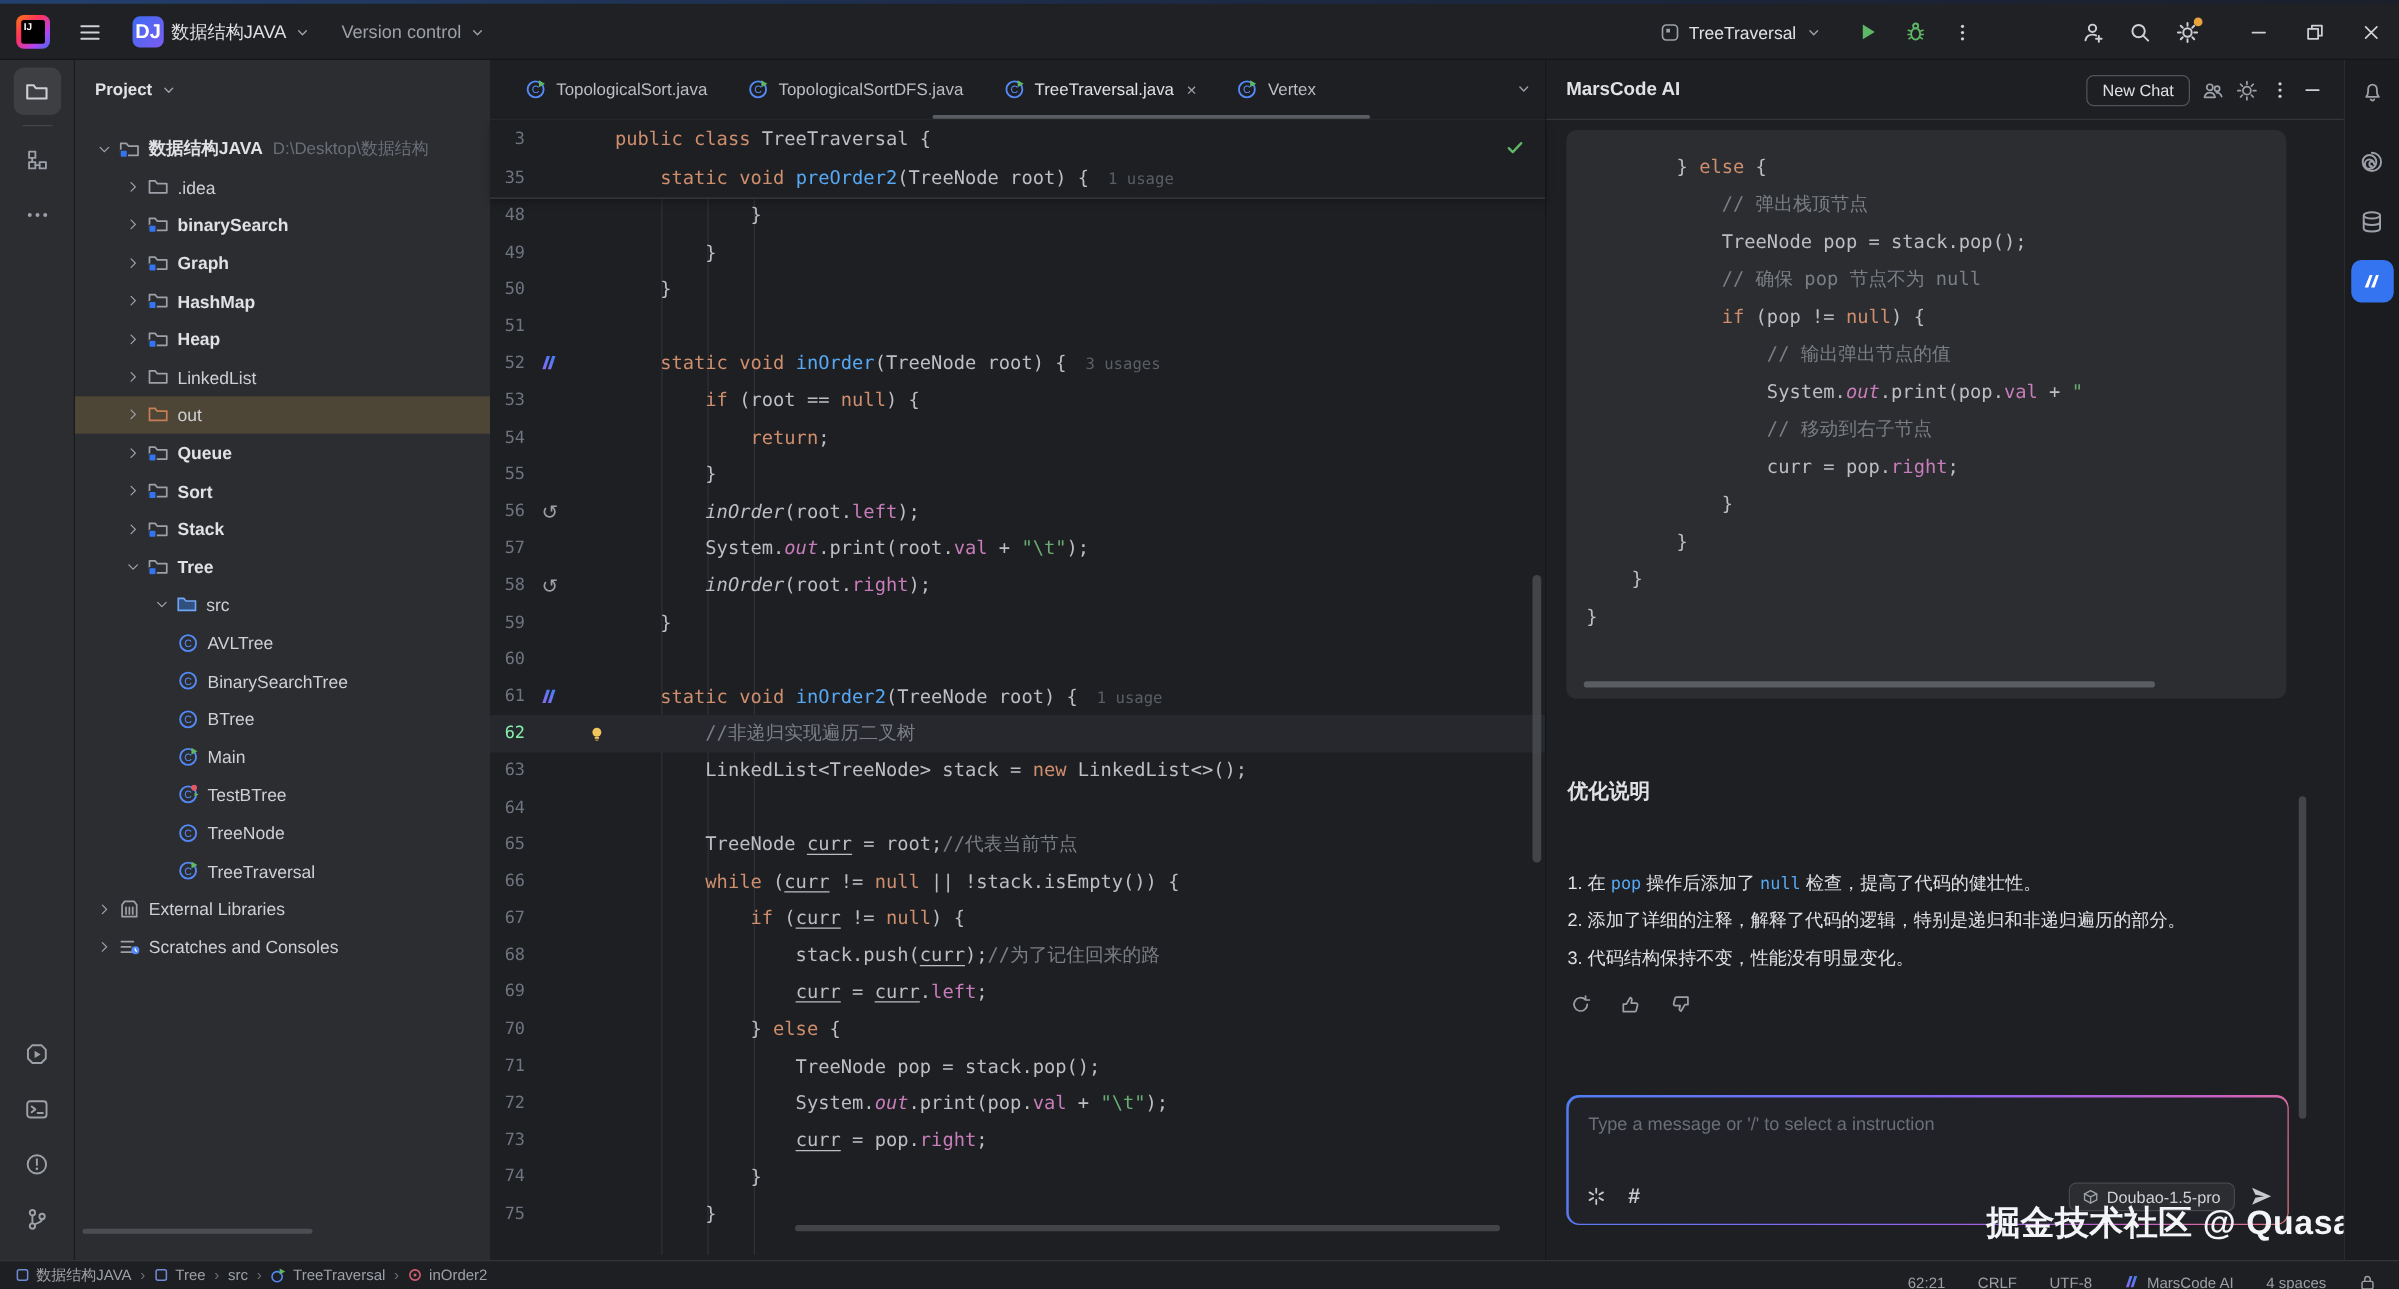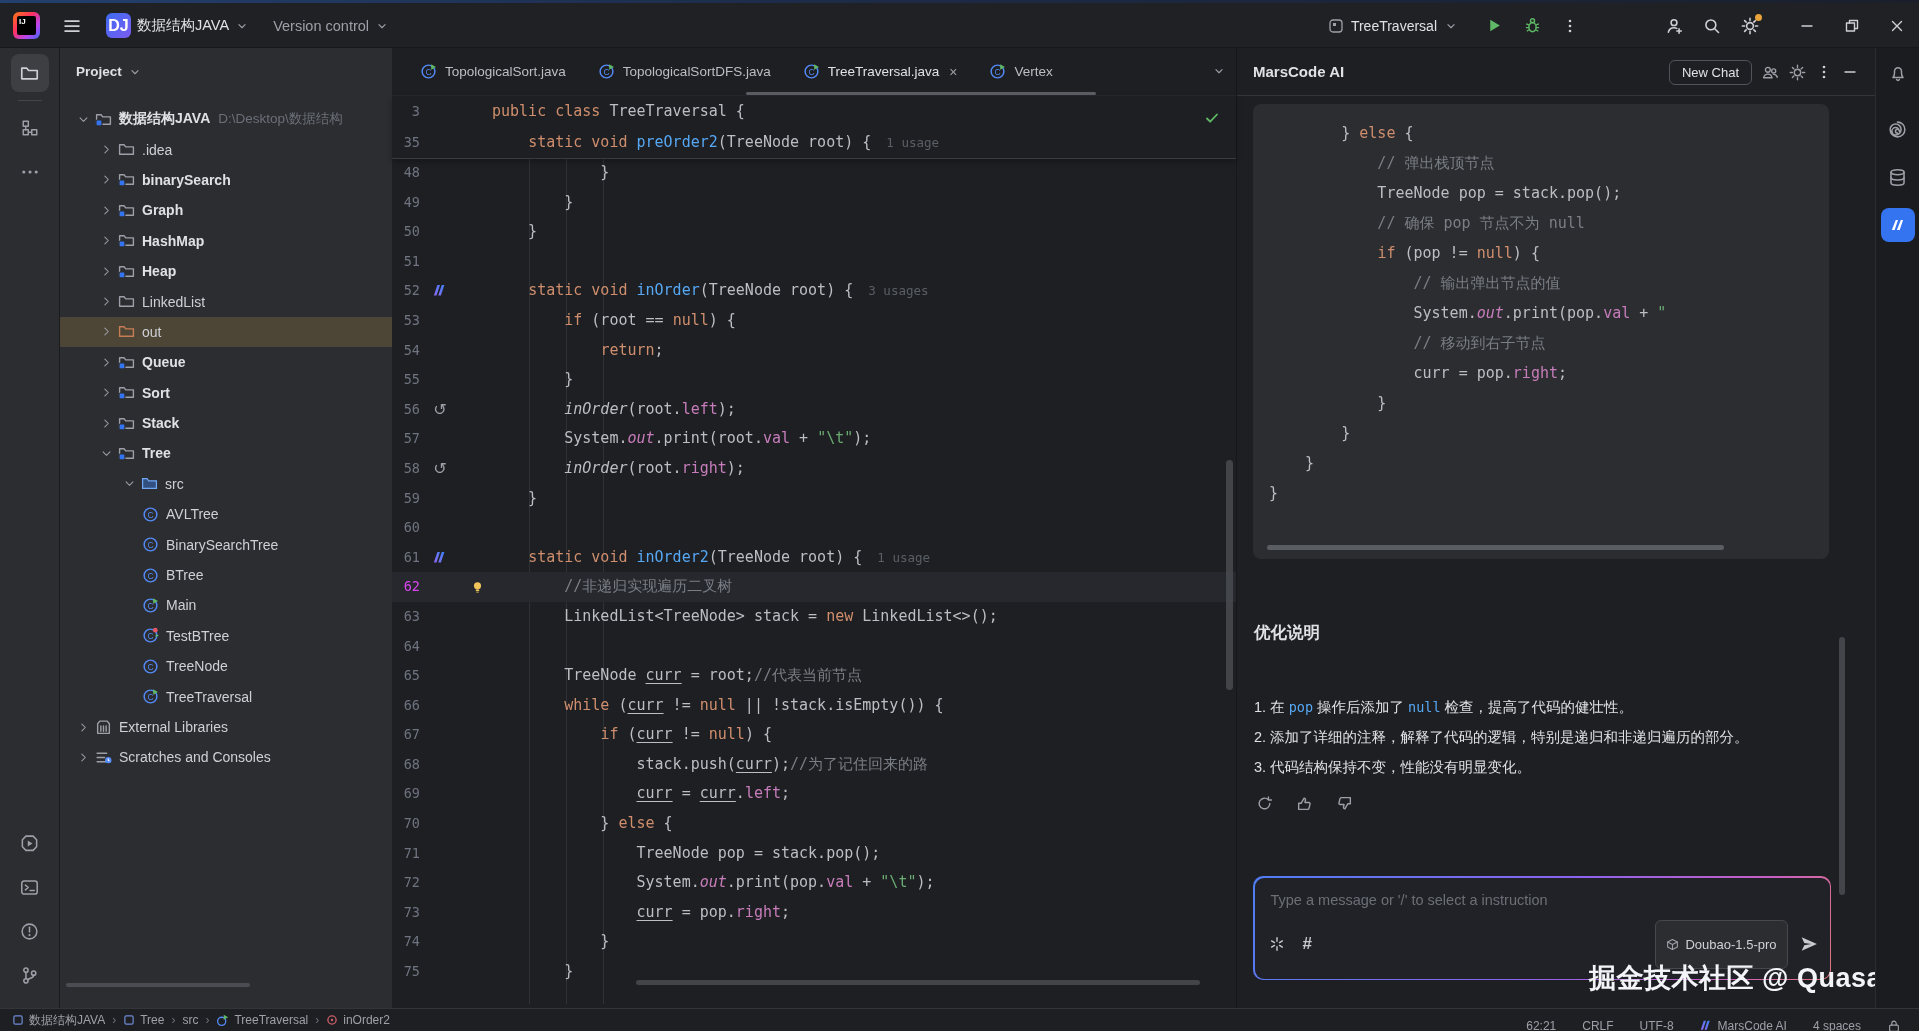--- a/index.html
+++ b/index.html
@@ -57,21 +57,21 @@
   .tab .close { color:#9da0a8; font-size:14px; margin-left:2px; }
   .tab-overflow { position:absolute; right:10px; top:16px; }
   .tabscroll { position:absolute; left:354px; top:44px; width:350px; height:3px; background:#6f737a; border-radius:2px; opacity:.75; }
 
   .mono { font-family:"DejaVu Sans Mono", monospace; }
   .sticky { position:absolute; left:0; top:48px; width:844px; background:#1e1f22; border-bottom:1px solid #393b40; z-index:3; box-shadow:0 3px 6px rgba(0,0,0,.25); }
   .cl { position:relative; height:29.6px; line-height:29.6px; white-space:pre; font-size:15px; }
   .sticky .cl { height:31px; line-height:31px; }
   .cl .ln { position:absolute; left:0; width:28px; text-align:right; color:#6e7480; font-size:13.5px; font-family:"DejaVu Sans Mono",monospace; }
   .cl.cur { background:#26282e; }
-  .cl.cur .ln { color:#d946ef; }
+  .cl.cur .ln { color:#86efac; }
   .cl .g1 { position:absolute; left:38px; top:0; height:100%; width:20px; display:flex; align-items:center; justify-content:center; }
   .cl .g2 { position:absolute; left:76px; top:0; height:100%; width:18px; display:flex; align-items:center; justify-content:center; }
   .cl .rec { color:#9da0a8; font-size:16px; font-family:"DejaVu Sans",sans-serif; }
   .cl .ct { display:block; padding-left:100px; font-family:"DejaVu Sans Mono",monospace; color:#bcbec4; }
   #codewrap { position:absolute; left:0; top:110px; width:844px; height:846px; overflow:hidden; }
   .guide { position:absolute; top:0; bottom:0; width:1px; background:#2e3136; }
   .sg-k{color:#cf8e6d} .sg-s{color:#6aab73} .sg-c{color:#7a7e85} .sg-m{color:#56a8f5}
   .sg-f{color:#c77dbb} .sg-sf{color:#c77dbb;font-style:italic} .sg-smc{font-style:italic}
   .sg-u{text-decoration:underline; text-underline-offset:3px}
   .sg-i{color:#5a5f66; font-size:12.5px}
@@ -98,21 +98,21 @@
   .ai-actions { position:absolute; left:14px; top:742px; display:flex; gap:14px; }
   .act-btn { width:26px; height:26px; border-radius:6px; display:flex; align-items:center; justify-content:center; }
   .ai-vscroll { position:absolute; right:30px; top:589px; width:6px; height:258px; background:#43454a; border-radius:3px; }
   .ai-input { position:absolute; left:16px; top:828px; width:578px; height:104px; border-radius:10px; padding:1.5px;
     background:linear-gradient(120deg,#4f7df2,#8a63f0 50%,#c95fc2 82%,#e0767a); }
   .ai-input-inner { position:relative; width:100%; height:100%; background:#212227; border-radius:9px; }
   .ai-ph { position:absolute; left:16px; top:14px; font-size:14.5px; color:#6b6f76; }
   .ai-inrow { position:absolute; left:14px; right:12px; bottom:10px; display:flex; align-items:center; justify-content:space-between; }
   .ai-inleft { display:flex; align-items:center; gap:18px; }
   .model-chip { display:flex; align-items:center; gap:6px; border:1px solid #46484d; background:#2b2d30; border-radius:6px;
-    padding:16px 10px; font-size:13px; color:#ced0d6; }
+    padding:3px 10px; font-size:13px; color:#ced0d6; }
   .ai-send { margin-left:12px; }
   #watermark { position:absolute; right:26px; top:960px; font-size:27px; font-weight:600; color:#f2f4f8; letter-spacing:.5px; }
 
   
   #rightrail { position:absolute; left:1875px; top:48px; width:44px; height:960px; background:#1b1c1f; border-left:1px solid #2a2c30; }
   .rrail-btn { width:34px; height:34px; margin:0 auto 14px auto; border-radius:8px; display:flex; align-items:center; justify-content:center; }
   .rrail-btn.active { background:#3574f0; }
   .rrail-top { padding-top:8px; }
 
   

